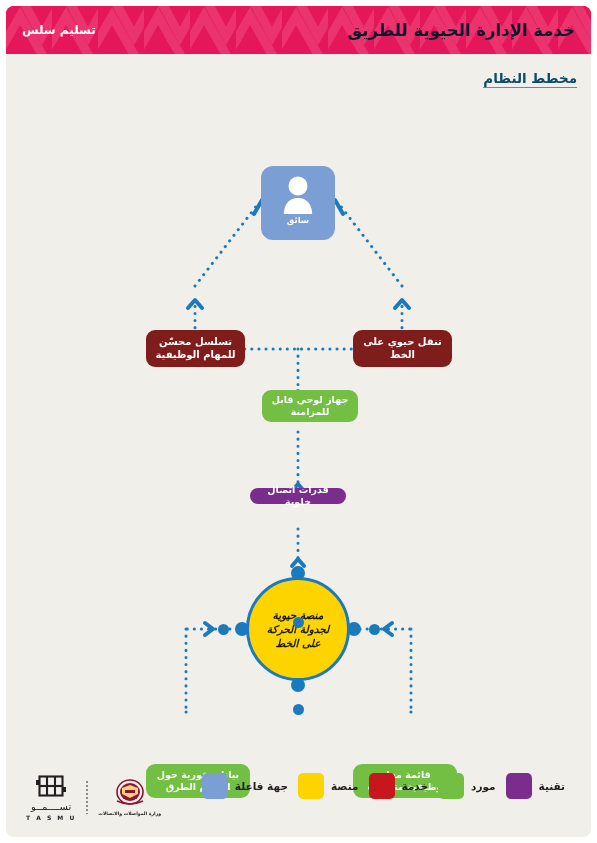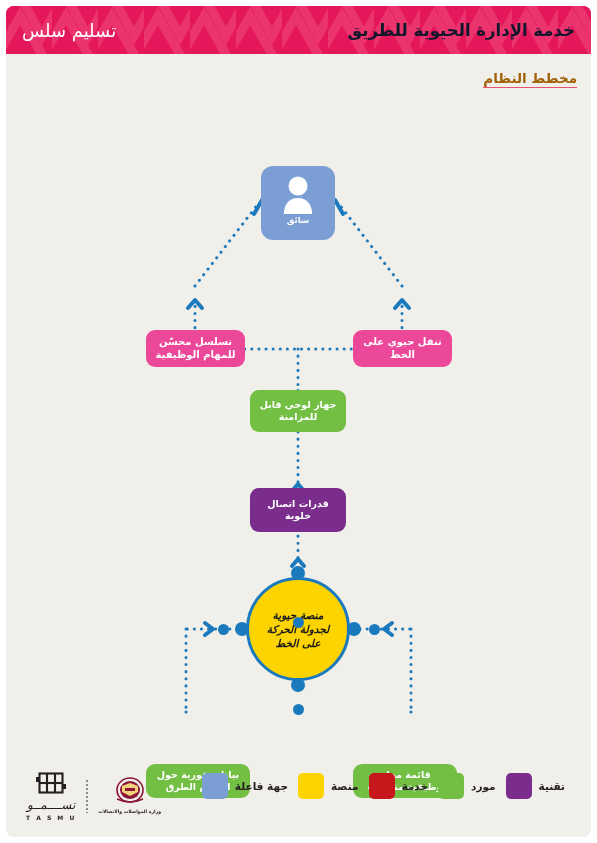--- a/index.html
+++ b/index.html
@@ -46,41 +46,41 @@
   }
   .header-title {
     color: #0f172a;
     font-size: 16.5px;
     font-weight: bold;
     letter-spacing: 0px;
     white-space: nowrap;
   }
   .header-tagline {
     color: #ffffff;
-    font-size: 18px;
-    font-weight: normal;
+    font-size: 12px;
+    font-weight: bold;
     white-space: nowrap;
   }
 
   
   .canvas {
     position: absolute;
     left: 6px;
     top: 54px;
     width: 585px;
     height: 783px;
     background: #f0efea;
     border-radius: 0 0 8px 8px;
   }
 
   .subtitle {
     position: absolute;
     right: 14px;
     top: 16px;
-    color: #a16207;
+    color: #0c4a6e;
     font-size: 13.5px;
     font-weight: bold;
     border-bottom: 1.5px solid #e8526f;
     padding-bottom: 1px;
   }
 
   
   .diagram {
     position: absolute;
     inset: 0;
@@ -122,21 +122,21 @@
     position: relative;
   }
   .actor-label {
     font-size: 8.5px;
     font-weight: bold;
     color: #ffffff;
     margin-top: 1px;
   }
 
   .node-service {
-    background: #ec4899;
+    background: #7f1d1d;
     border-radius: 9px;
     font-size: 10px;
     padding: 15px 6px;
   }
   .node-resource {
     background: #72bf44;
     border-radius: 9px;
     font-size: 9.5px;
     padding: 7px 6px;
   }
@@ -215,24 +215,23 @@
     display: flex;
     flex-direction: column;
     align-items: center;
     gap: 2px;
   }
   .tasmu-mark {
     width: 30px;
     height: 26px;
   }
   .tasmu-ar {
-    font-size: 12px;
+    font-size: 10px;
     color: #231f20;
     letter-spacing: 1px;
-    font-style: italic;
   }
   .tasmu-en {
     font-size: 6px;
     color: #231f20;
     letter-spacing: 2px;
     font-weight: bold;
   }
   .logo-divider {
     width: 2px;
     height: 34px;
@@ -347,25 +346,25 @@
       </div>
 
       <div class="node node-service" style="left:140px; top:276px; width:99px; height:37px;">
         <span>تسلسل محسّن<br>للمهام الوظيفية</span>
       </div>
 
       <div class="node node-service" style="left:347px; top:276px; width:99px; height:37px;">
         <span>تنقل حيوي على الخط</span>
       </div>
 
-      <div class="node node-resource" style="left:244px; top:336px; width:96px; height:42px;">
+      <div class="node node-resource" style="left:256px; top:336px; width:96px; height:32px;">
         <span>جهاز لوحي قابل<br>للمزامنة</span>
       </div>
 
-      <div class="node node-tech" style="left:244px; top:434px; width:96px; height:44px;">
+      <div class="node node-tech" style="left:244px; top:434px; width:96px; height:16px;">
         <span>قدرات اتصال<br>خلوية</span>
       </div>
 
       <div class="node node-platform" style="left:240px; top:523px;font-style:italic;">
         <span>منصة حيوية<br>لجدولة الحركة<br>على الخط</span>
       </div>
       <div class="platform-dot" style="left:285px; top:512px;"></div>
       <div class="platform-dot" style="left:285px; top:624px;"></div>
       <div class="platform-dot" style="left:229px; top:568px;"></div>
       <div class="platform-dot" style="left:341px; top:568px;"></div>

